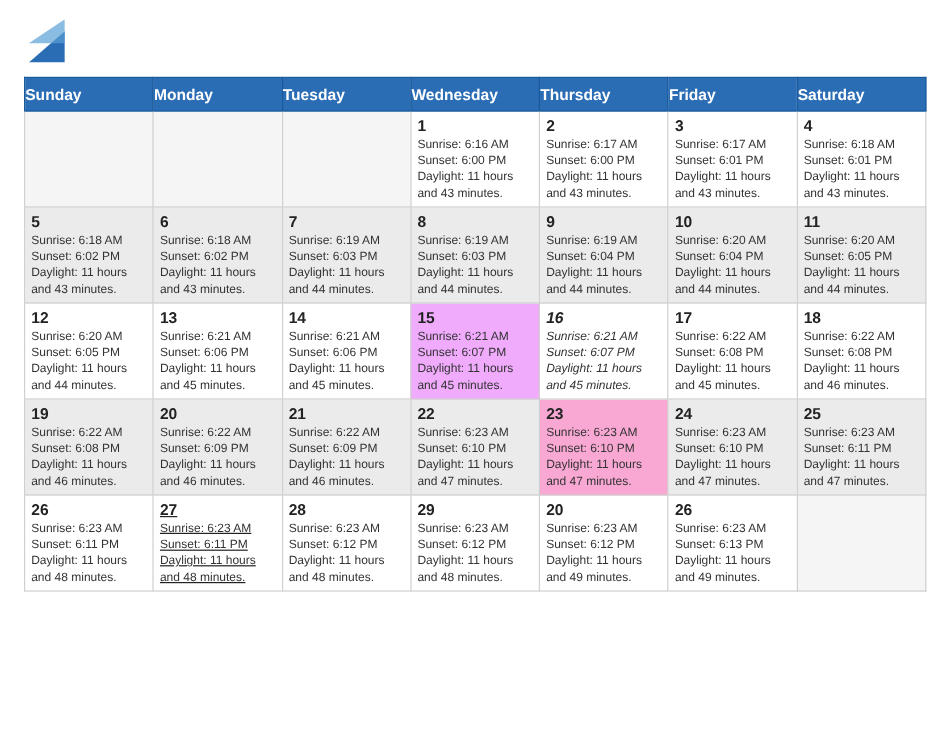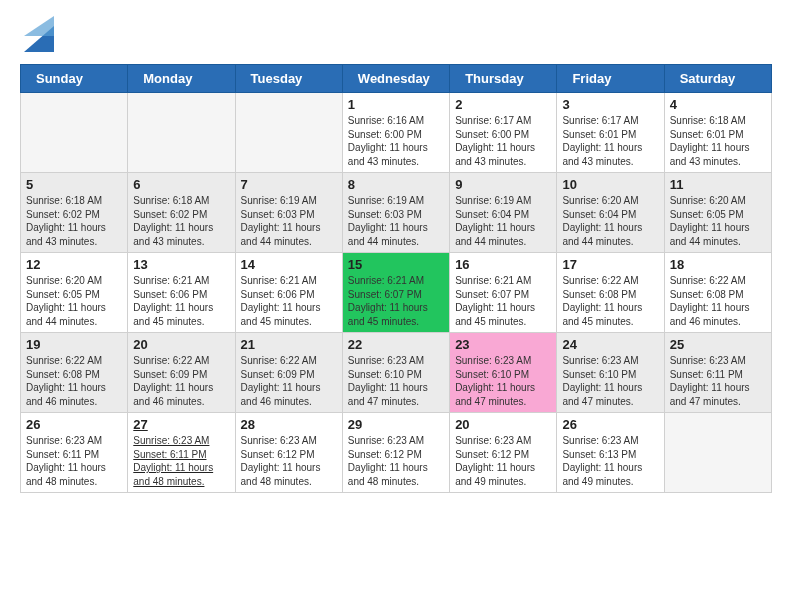--- a/index.html
+++ b/index.html
@@ -56,21 +56,21 @@
     .calendar {
       width: 100%;
       border-collapse: collapse;
       border: 1px solid #ccc;
     }
     .calendar th {
       background-color: #2a6db5;
       color: #fff;
       font-size: 13px;
       font-weight: bold;
-      padding: 6px 15px;
+      padding: 6px 0;
       text-align: left;
       border: 1px solid #1a5a9a;
     }
     .calendar td {
       vertical-align: top;
       padding: 4px 5px;
       border: 1px solid #d0d0d0;
       font-size: 10.5px;
       color: #222;
       width: calc(100% / 7);
@@ -231,28 +231,28 @@
 Daylight: 11 hours
 and 45 minutes.</div>
           </td>
           <td style="background: rgb(255, 255, 255);">
             <span class="day-number">14</span>
             <div class="day-info" style="white-space: pre-line;">Sunrise: 6:21 AM
 Sunset: 6:06 PM
 Daylight: 11 hours
 and 45 minutes.</div>
           </td>
-          <td style="background: #22c55e;">
+          <td style="background: #f0abfc;">
             <span class="day-number">15</span>
             <div class="day-info" style="white-space: pre-line;">Sunrise: 6:21 AM
 Sunset: 6:07 PM
 Daylight: 11 hours
 and 45 minutes.</div>
           </td>
-          <td style="background: rgb(255, 255, 255);">
+          <td style="background: rgb(255, 255, 255); font-style: italic;">
             <span class="day-number">16</span>
             <div class="day-info" style="white-space: pre-line;">Sunrise: 6:21 AM
 Sunset: 6:07 PM
 Daylight: 11 hours
 and 45 minutes.</div>
           </td>
           <td style="background: rgb(255, 255, 255);">
             <span class="day-number">17</span>
             <div class="day-info" style="white-space: pre-line;">Sunrise: 6:22 AM
 Sunset: 6:08 PM

